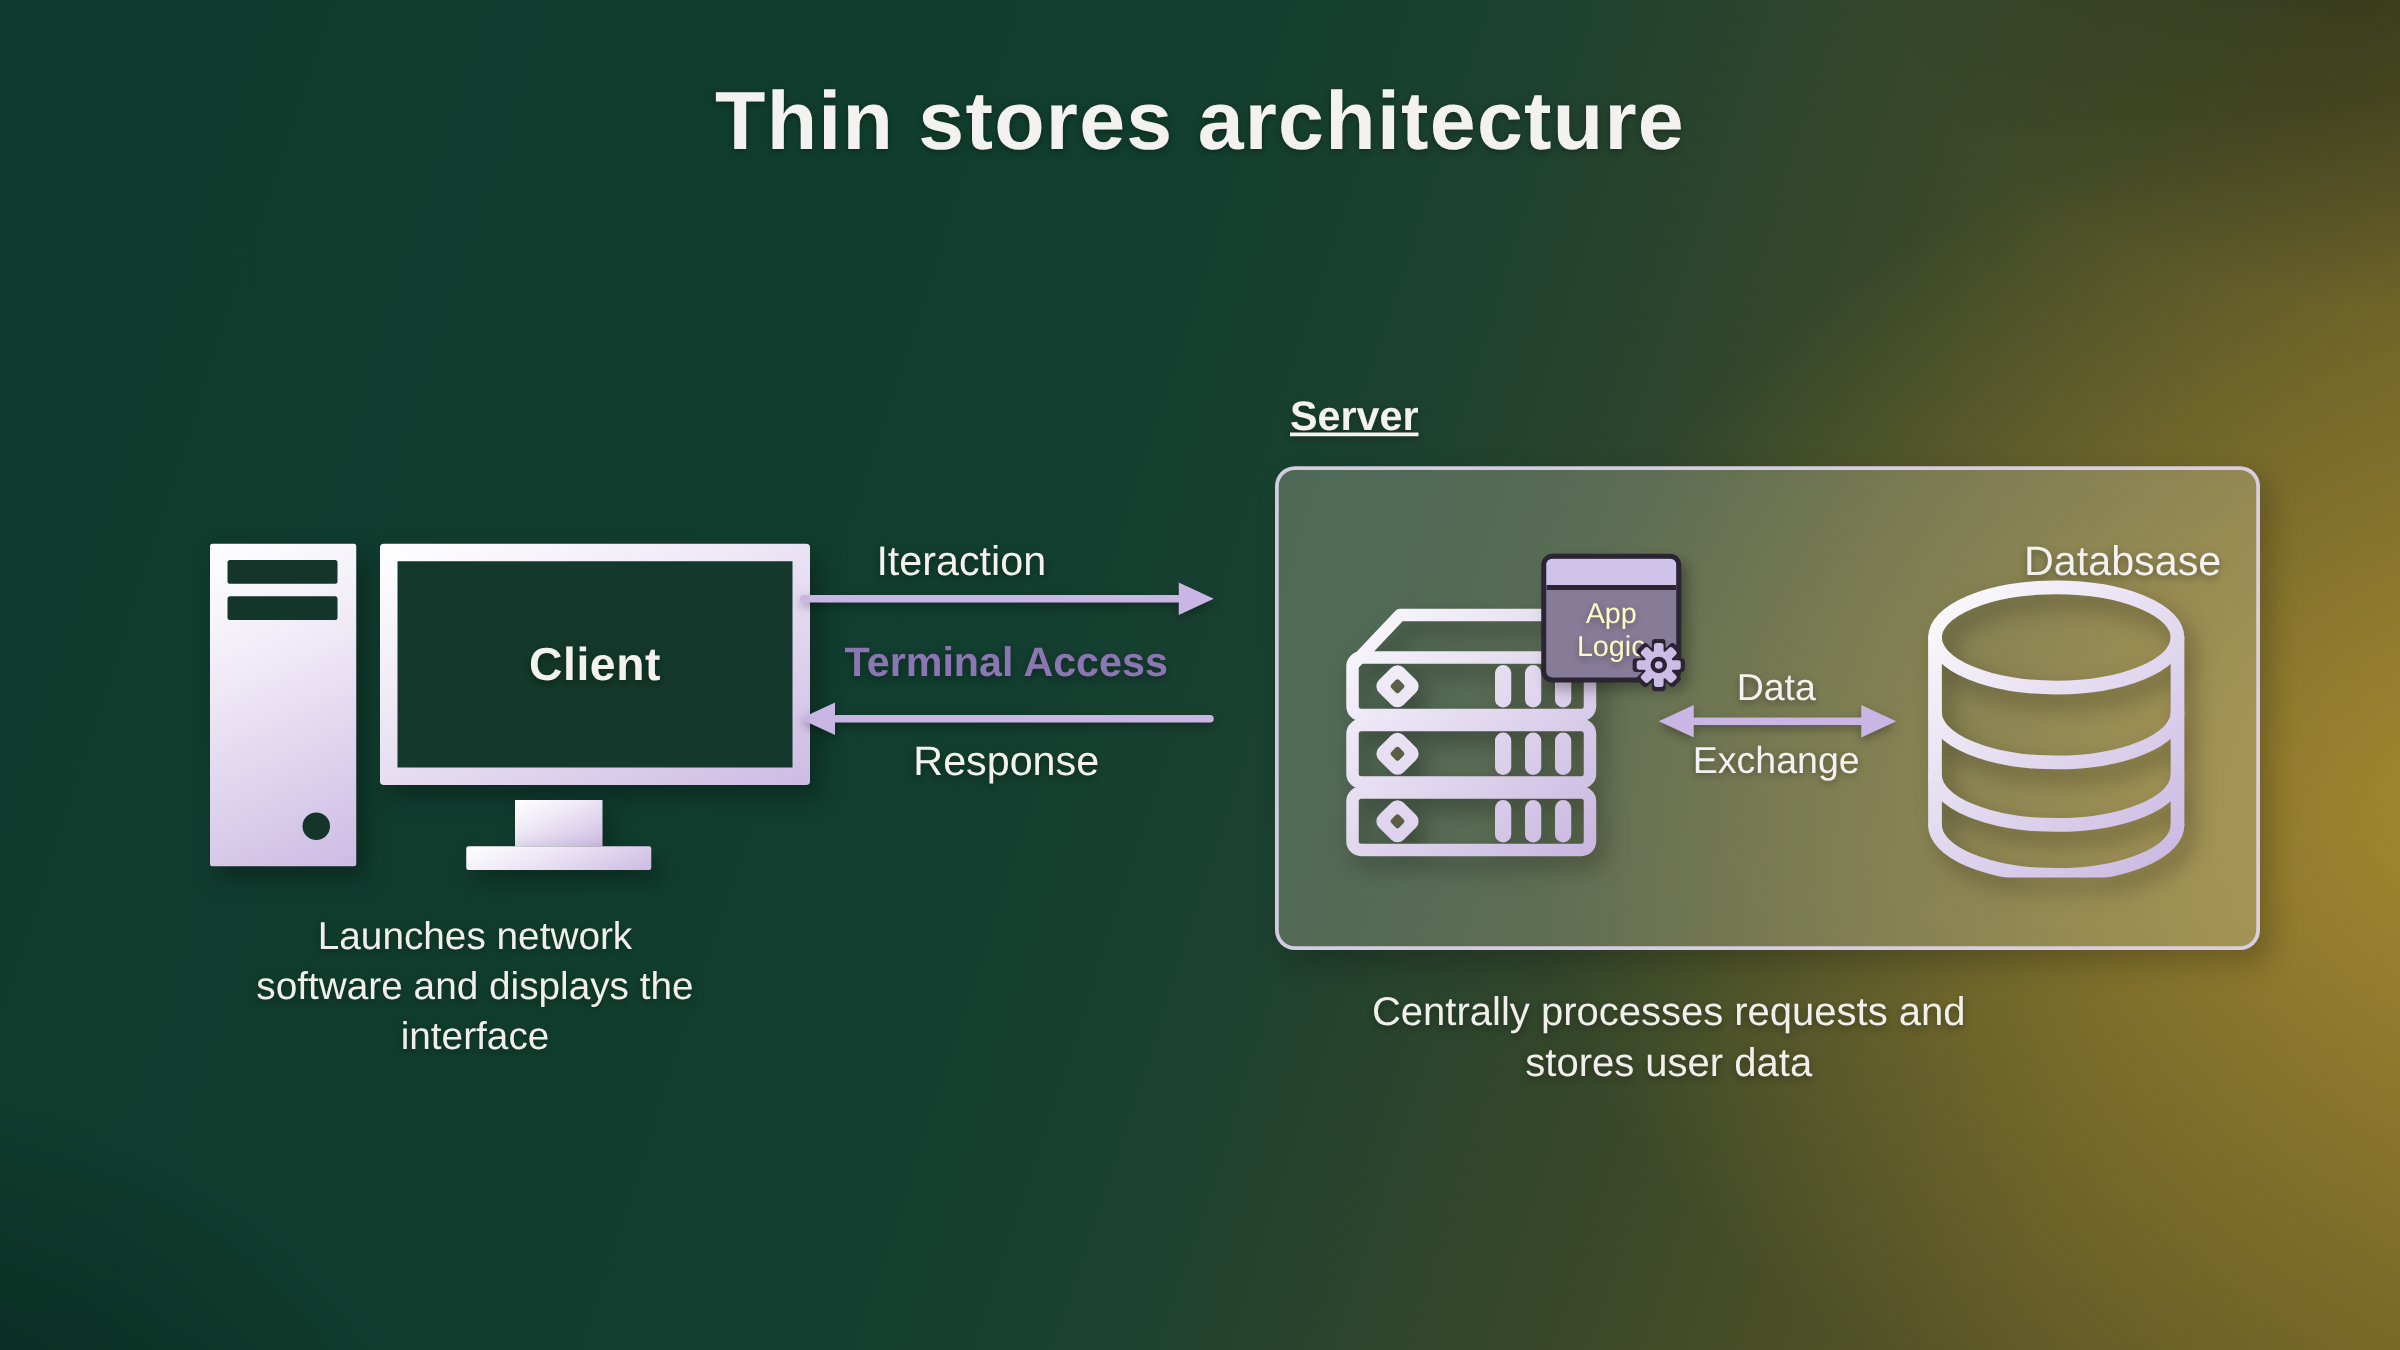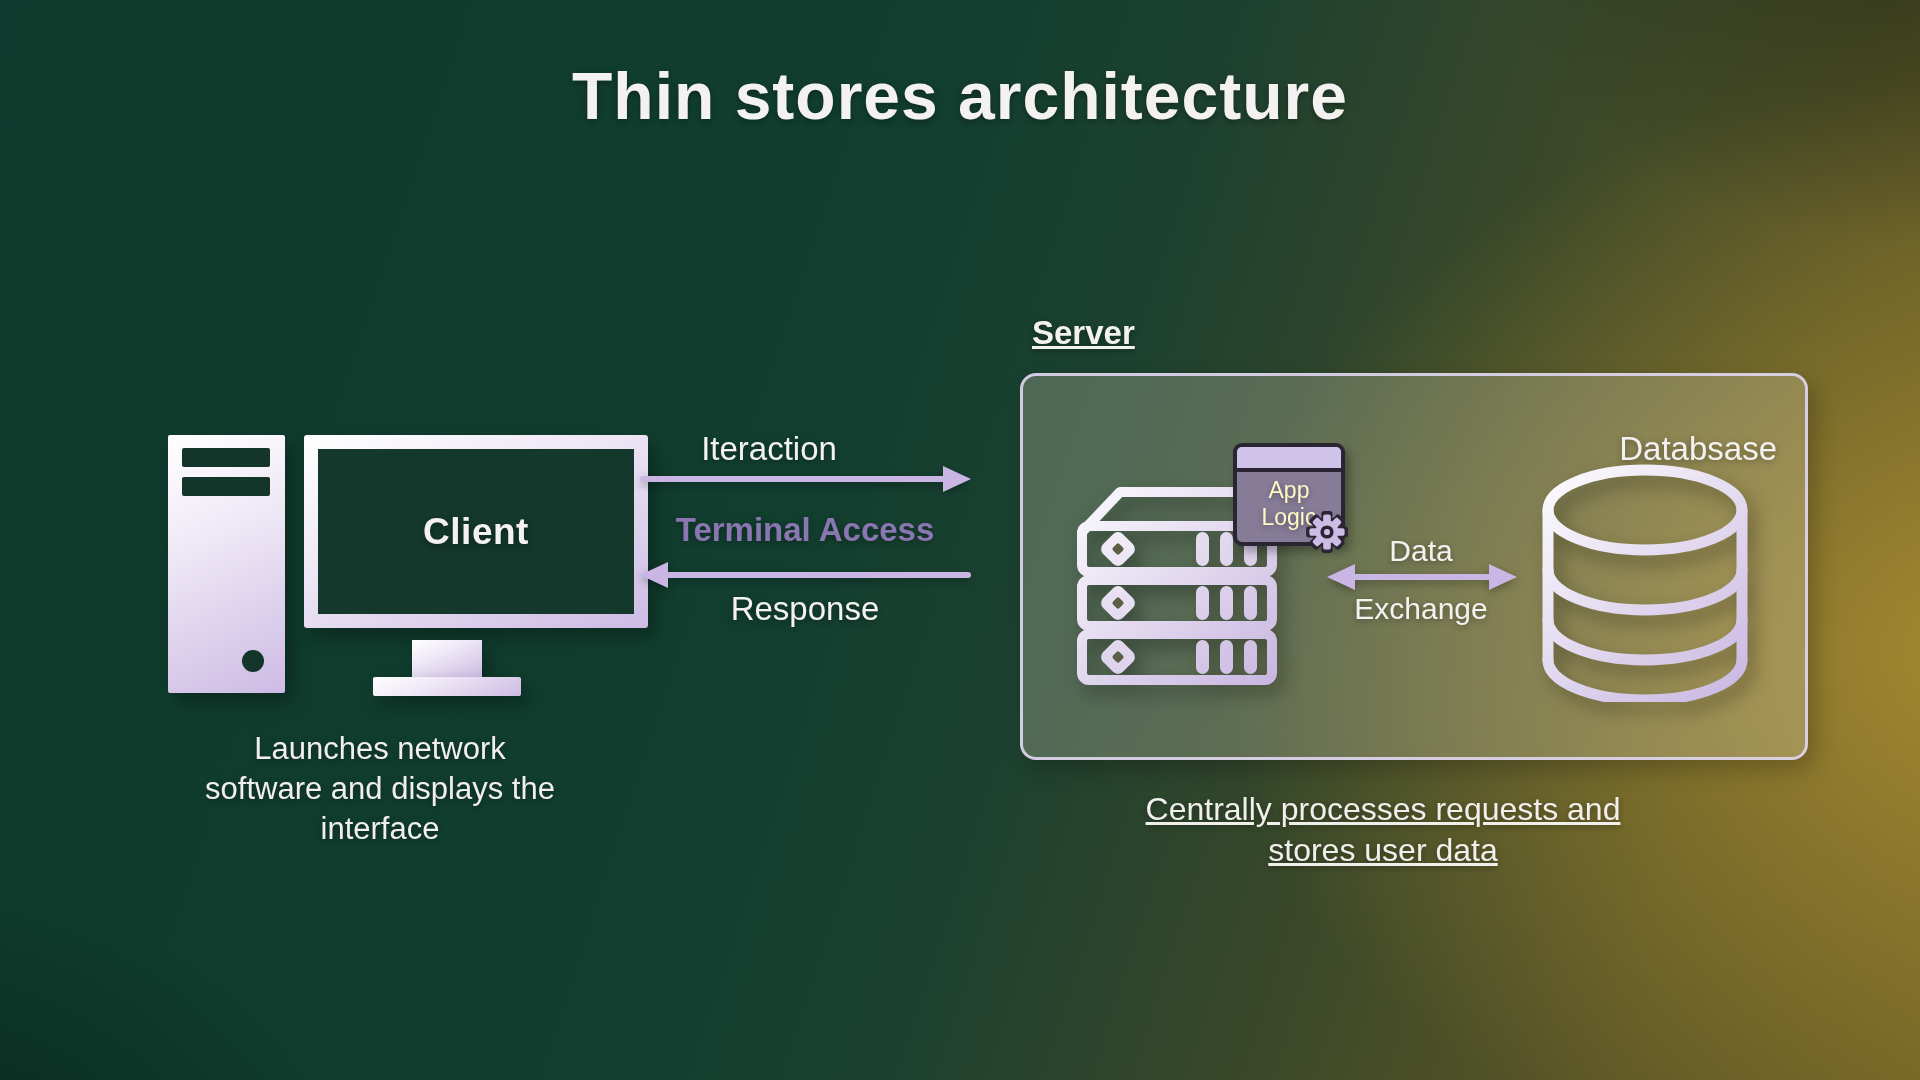--- a/index.html
+++ b/index.html
@@ -192,19 +192,19 @@
       <g fill="none" stroke="url(#dbGrad)" stroke-width="11" stroke-linecap="round">
         <ellipse cx="107" cy="48" rx="97" ry="40"></ellipse>
         <path d="M 10 48 L 10 198"></path>
         <path d="M 204 48 L 204 198"></path>
         <path d="M 10 108 A 97 40 0 0 0 204 108"></path>
         <path d="M 10 158 A 97 40 0 0 0 204 158"></path>
         <path d="M 10 198 A 97 40 0 0 0 204 198"></path>
       </g>
     </svg>
 
-    <div class="abs caption2 t" style="left:1093px;top:789px;width:580px;text-decoration:underline;">
+    <div class="abs caption2 t" style="left:1045px;top:789px;width:580px;">
       <div>Centrally processes requests and</div>
       <div>stores user data</div>
     </div>
   </div>
 
 </div>
 
 </body></html>

